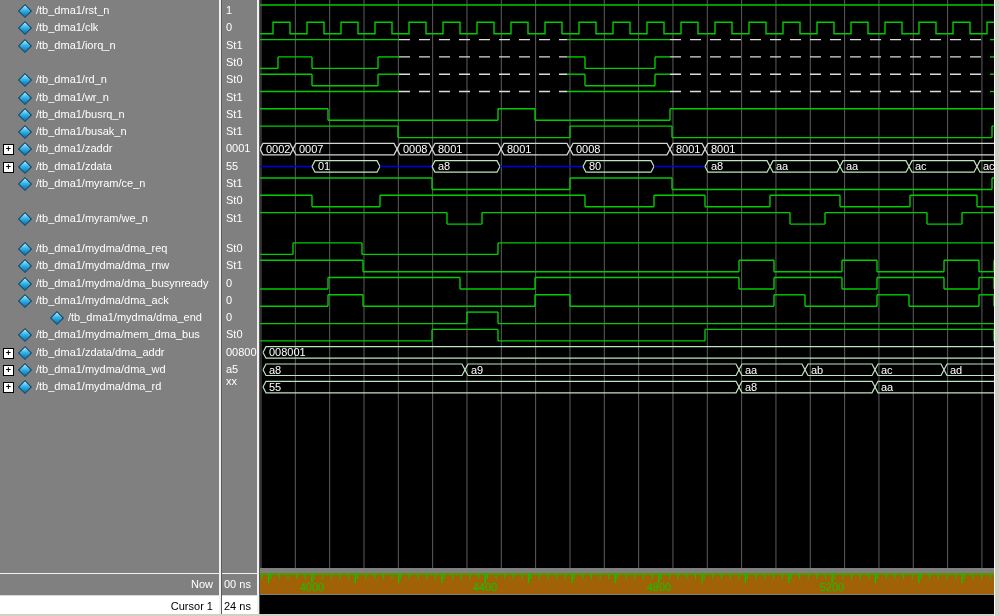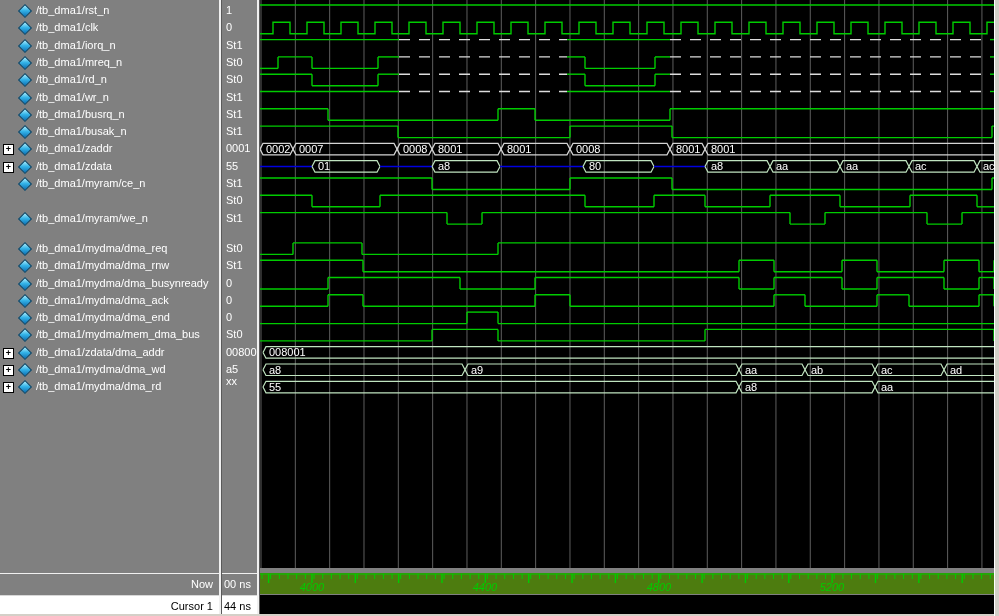--- a/index.html
+++ b/index.html
@@ -17,21 +17,21 @@
   .sig-val{position:absolute;left:4px;top:0;color:#fff;font-size:11px;line-height:17px;}
   .diamond{position:absolute;left:20px;top:4px;width:8px;height:8px;transform:rotate(45deg);
     background:linear-gradient(135deg,#aeefff 0%,#35b4e8 45%,#0a6fb4 100%);border:1px solid #05486e;}
   .expander{position:absolute;left:3px;top:4px;width:9px;height:9px;background:#fff;border:1px solid #000;
     color:#000;font-size:9px;line-height:8px;text-align:center;font-weight:bold;}
   .footer-row{position:absolute;left:0;width:260px;font-size:11px;}
   .now-row{top:573px;height:21px;background:#808080;border-top:1px solid #f0f0f0;color:#fff;}
   .cursor-row{top:595px;height:19px;background:#fff;color:#000;border-top:1px solid #d8d8d8;}
   .footer-label{position:absolute;left:0;width:213px;text-align:right;line-height:20px;}
   .footer-value{position:absolute;left:224px;width:33px;line-height:20px;overflow:hidden;}
-  .ruler{position:absolute;left:260px;top:573px;width:734px;height:21px;background:#4d7c0f;font-style:italic;}
+  .ruler{position:absolute;left:260px;top:573px;width:734px;height:21px;background:#a16207;}
   .cursor-track{position:absolute;left:260px;top:595px;width:734px;height:19px;background:#000;}
   .bottom-strip{position:absolute;left:0;top:614px;width:999px;height:2px;background:#d4d0c8;}
   .right-strip{position:absolute;left:994px;top:0;width:5px;height:616px;background:#d4d0c8;border-left:1px solid #fff;}
 </style>
 </head>
 <body>
 
 <div class="root">
   <div class="names-panel" id="names-panel">
       <div class="sig-row" style="top: 2px;">
@@ -39,24 +39,20 @@
         <div class="sig-name">/tb_dma1/rst_n</div>
       </div>
       <div class="sig-row" style="top: 19.3px;">
         <div class="diamond"></div>
         <div class="sig-name">/tb_dma1/clk</div>
       </div>
       <div class="sig-row" style="top: 36.6px;">
         <div class="diamond"></div>
         <div class="sig-name">/tb_dma1/iorq_n</div>
       </div>
-      <div class="sig-row" style="top: 53.9px;">
-        <div class="diamond"></div>
-        <div class="sig-name">/tb_dma1/mreq_n</div>
-      </div>
       <div class="sig-row" style="top: 71.2px; padding-left: 16px;">
         <div class="diamond"></div>
         <div class="sig-name">/tb_dma1/rd_n</div>
       </div>
       <div class="sig-row" style="top: 88.5px;">
         <div class="diamond"></div>
         <div class="sig-name">/tb_dma1/wr_n</div>
       </div>
       <div class="sig-row" style="top: 105.8px;">
         <div class="diamond"></div>
@@ -93,21 +89,21 @@
         <div class="sig-name">/tb_dma1/mydma/dma_rnw</div>
       </div>
       <div class="sig-row" style="top: 274.5px;">
         <div class="diamond"></div>
         <div class="sig-name">/tb_dma1/mydma/dma_busynready</div>
       </div>
       <div class="sig-row" style="top: 291.8px;">
         <div class="diamond"></div>
         <div class="sig-name">/tb_dma1/mydma/dma_ack</div>
       </div>
-      <div class="sig-row" style="top: 309.1px;">
+      <div class="sig-row" style="top: 309.1px; margin-left: 32px;">
         <div class="diamond"></div>
         <div class="sig-name">/tb_dma1/mydma/dma_end</div>
       </div>
       <div class="sig-row" style="top: 326.4px;">
         <div class="diamond"></div>
         <div class="sig-name">/tb_dma1/mydma/mem_dma_bus</div>
       </div>
       <div class="sig-row" style="top: 343.7px;">
         <div class="expander">+</div>
         <div class="diamond"></div>
@@ -479,21 +475,21 @@
         <text x="621" y="391.05" fill="#ffffff" font-size="11px" font-family="&quot;Liberation Sans&quot;,sans-serif">aa</text>
       </svg>
   </div>
 
   <div class="footer-row now-row">
     <div class="footer-label">Now</div>
     <div class="footer-value">00 ns</div>
   </div>
   <div class="footer-row cursor-row">
     <div class="footer-label">Cursor 1</div>
-    <div class="footer-value">44 ns</div>
+    <div class="footer-value">24 ns</div>
   </div>
   <div class="ruler">
     <svg id="ruler-svg" width="734" height="21" xmlns="http://www.w3.org/2000/svg">
         <line x1="0" y1="1" x2="734" y2="1" stroke="#00cc00" stroke-width="1"></line>
         <line x1="2" y1="1" x2="2" y2="6" stroke="#00cc00" stroke-width="1"></line>
         <line x1="10.67" y1="1" x2="10.67" y2="6" stroke="#00cc00" stroke-width="1"></line>
         <line x1="19.34" y1="1" x2="19.34" y2="6" stroke="#00cc00" stroke-width="1"></line>
         <line x1="28.009999999999998" y1="1" x2="28.009999999999998" y2="6" stroke="#00cc00" stroke-width="1"></line>
         <line x1="36.68" y1="1" x2="36.68" y2="6" stroke="#00cc00" stroke-width="1"></line>
         <line x1="45.35" y1="1" x2="45.35" y2="6" stroke="#00cc00" stroke-width="1"></line>

